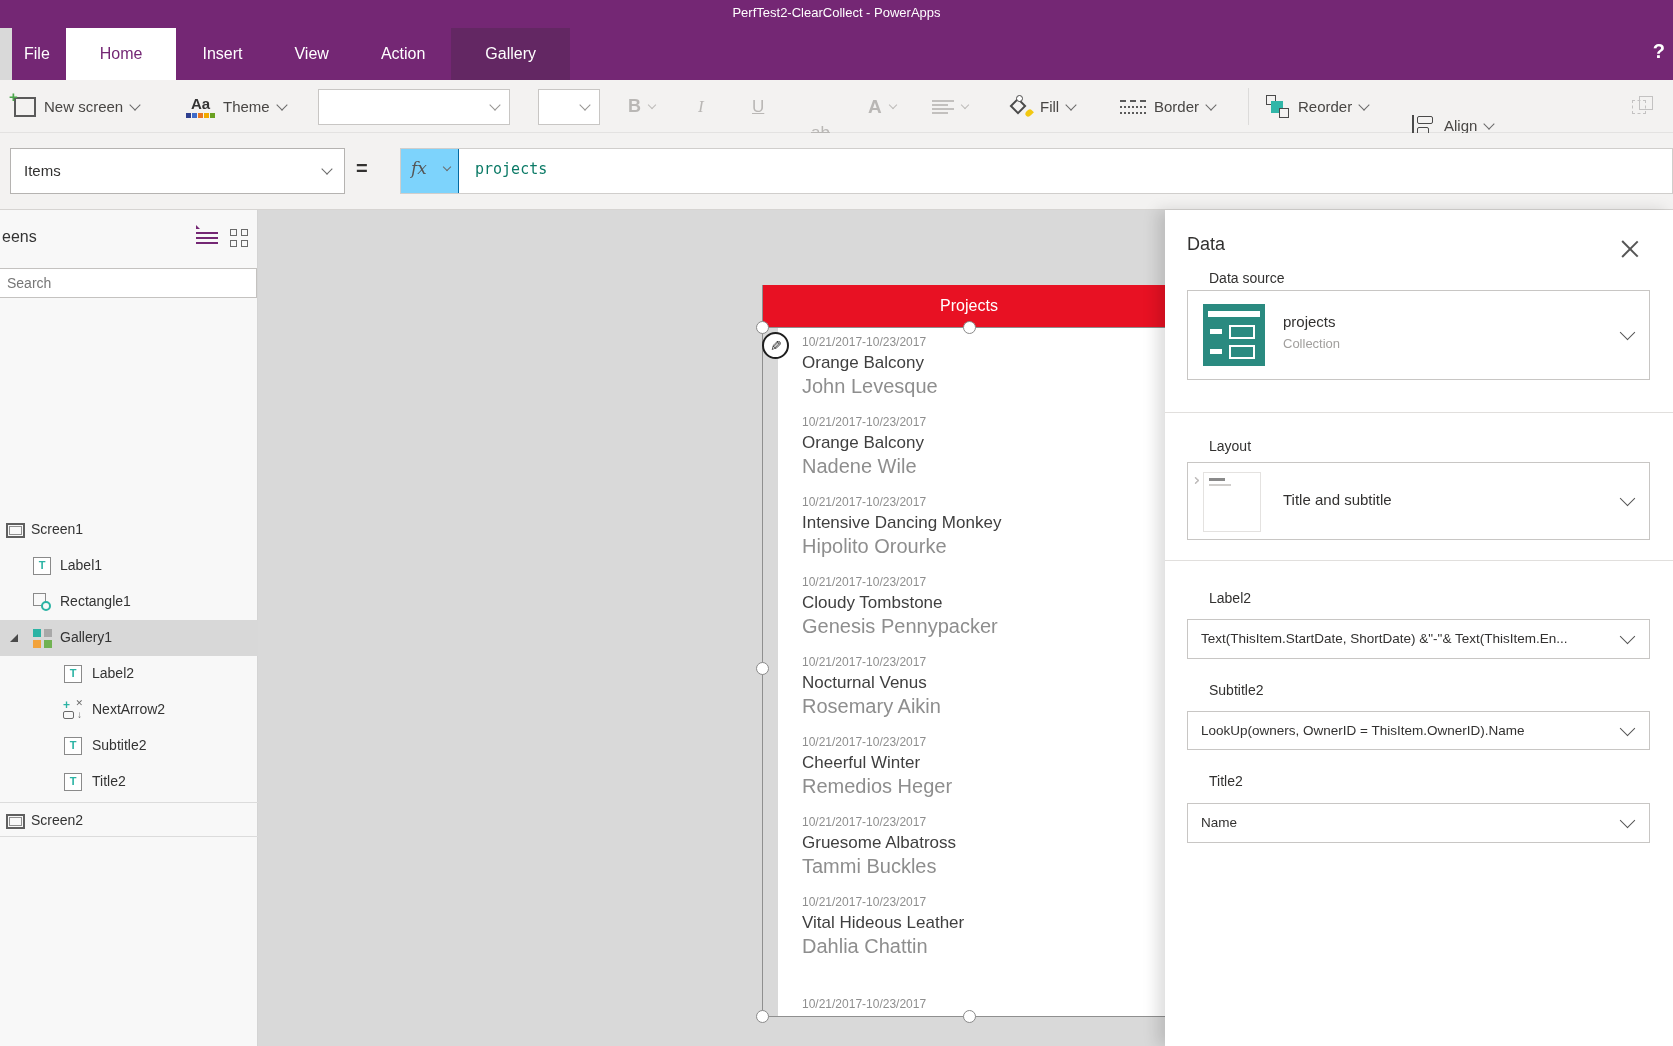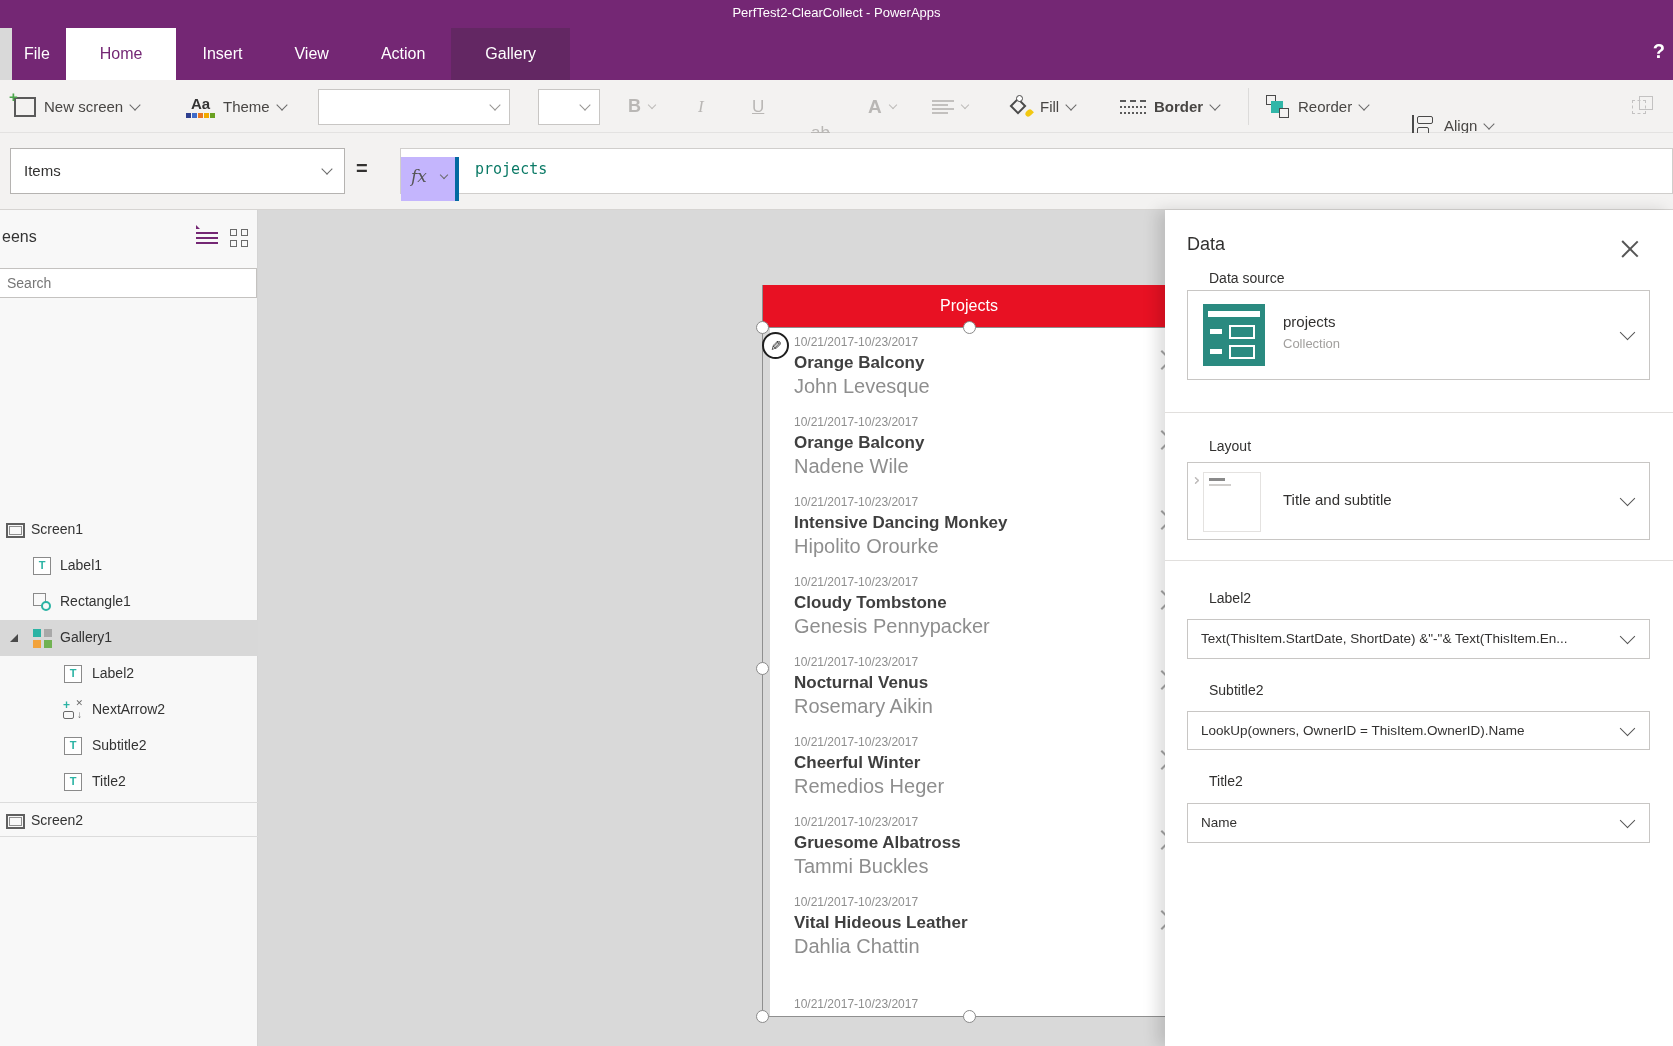--- a/index.html
+++ b/index.html
@@ -58,21 +58,21 @@
   .group-icon .a { position:absolute; left:0; top:4px; width:14px; height:14px; border:1.5px dashed #8a8a8a; }
   .group-icon .b { position:absolute; left:7px; top:0; width:14px; height:14px; border:1.5px solid #8a8a8a; }
   .tsep { position:absolute; top:8px; width:1px; height:37px; background:#dcdbda; }
 
   
   .formulabar { position:absolute; left:0; top:133px; width:100%; height:77px; background:#f3f2f1; border-bottom:1px solid #d6d4d2; }
   .prop-combo { position:absolute; left:10px; top:15px; width:335px; height:46px; background:#fff; border:1px solid #b5b3b1; font-size:15px; color:#323130; line-height:44px; padding-left:13px; }
   .prop-combo .chev { position:absolute; right:13px; top:20px; border-color:#6a6a6a; }
   .eq { position:absolute; left:356px; top:24px; font-size:20px; font-weight:bold; color:#323130; }
   .fx-group { position:absolute; left:400px; top:15px; right:0; height:46px; border:1px solid #d0cecc; background:#fff; }
-  .fx-btn { position:absolute; left:0; top:8px; width:58px; height:44px; background:#c4b5fd; border-right:4px solid #0369a1; }
+  .fx-btn { position:absolute; left:0; top:0; width:58px; height:44px; background:#7dd3fc; border-right:1px solid #0369a1; }
   .fx-btn .fx { position:absolute; left:10px; top:9px; font-family:"DejaVu Serif","Liberation Serif",serif; font-style:italic; font-size:17px; color:#555; }
   .fx-btn .chev { position:absolute; right:8px; top:19px; width:6px; height:6px; }
   .fx-input { position:absolute; left:74px; top:11px; right:10px; font-family:"DejaVu Sans Mono","Liberation Mono",monospace; font-size:15px; color:#0b7a66; }
 
   
   .sidebar { position:absolute; left:0; top:210px; width:258px; bottom:0; background:#f8f8f8; border-right:1px solid #d4d4d4; }
   .sb-title { position:absolute; left:2px; top:18px; font-size:16px; color:#333; }
   .list-opt-icon { position:absolute; left:196px; top:20px; width:22px; height:16px; }
   .list-opt-icon i { position:absolute; left:0; right:0; height:2px; background:#742774; }
   .list-opt-icon .tri { position:absolute; left:0; top:-5px; width:0; height:0; border-left:4px solid transparent; border-bottom:4px solid #742774; transform:rotate(90deg); }
@@ -96,24 +96,24 @@
   .nextarrow-icon { position:absolute; top:8px; width:20px; height:20px; }
   .nextarrow-icon .pl { position:absolute; left:0; top:-2px; color:#2bb3a4; font-size:12px; font-weight:bold; }
   .nextarrow-icon .xx { position:absolute; right:0; top:-2px; color:#6a6a6a; font-size:9px; }
   .nextarrow-icon .bx { position:absolute; left:0px; bottom:1px; width:11px; height:8px; border:1.5px solid #6a6a6a; border-radius:2px; }
   .nextarrow-icon .ar { position:absolute; right:1px; bottom:0px; color:#6a6a6a; font-size:10px; }
 
   
   .canvas { position:absolute; left:258px; top:210px; right:0; bottom:0; background:#d9d9d9; overflow:hidden; }
   .gallery-preview { position:absolute; left:504px; top:75px; width:414px; height:732px; }
   .g-header { position:absolute; left:0; top:0; width:414px; height:42px; background:#e81123; color:#fff; font-size:16px; text-align:center; line-height:42px; }
-  .g-body { position:absolute; left:8px; top:42px; width:414px; height:690px; background:#fff; overflow:hidden; }
+  .g-body { position:absolute; left:16px; top:42px; width:414px; height:690px; background:#fff; overflow:hidden; }
   .gitem { position:absolute; left:0; width:414px; height:80px; padding:8px 0 0 24px; }
   .gdate { font-size:12px; color:#8e8e8e; line-height:15px; }
-  .gtitle { font-size:17px; font-weight:bold; color:#3f3f3f; line-height:25px; }
+  .gtitle { font-size:17px; font-weight:normal; color:#3f3f3f; line-height:25px; }
   .gsub { font-size:20px; color:#8e8e8e; line-height:23px; }
   .gitem.partial { padding-top:30px; }
   .gchev { position:absolute; left:385px; top:26px; width:14px; height:14px; border-top:2px solid #a6a6a6; border-right:2px solid #a6a6a6; transform:rotate(45deg); }
   .sel-line { position:absolute; background:#8f8f8f; }
   .handle { position:absolute; width:13px; height:13px; border:1.5px solid #8a8a8a; border-radius:50%; background:#fff; z-index:5; }
   .pencil-badge { position:absolute; left:0px; top:47px; width:27px; height:27px; border:2px solid #1f1f1f; border-radius:50%; background:#fff; z-index:6; text-align:center; line-height:24px; font-size:14px; color:#1f1f1f; }
   .pencil-badge span { display:inline-block; transform:scaleX(-1); }
 
   
   .datapanel { position:absolute; left:1165px; top:210px; width:508px; bottom:0; background:#fff; box-shadow:-8px 0 14px rgba(0,0,0,.13); z-index:10; }
@@ -217,21 +217,21 @@
     </div>
     <div class="tbtn" style="left:1008px;">
       <span class="bucket-icon">
           <span class="handle"></span>
           <span class="sq"></span>
           <span class="drop"></span>
         </span>
       <span>Fill</span>
       <span class="chev"></span>
     </div>
-    <div class="tbtn" style="left:1120px;font-weight:bold;">
+    <div class="tbtn" style="left:1120px;">
       <span class="border-icon">
           <i class="first"></i>
           <i></i>
           <i></i>
         </span>
       <span>Border</span>
       <span class="chev"></span>
     </div>
     <div class="tsep" style="left:1248px;"></div>
     <div class="tbtn" style="left:1266px;">

